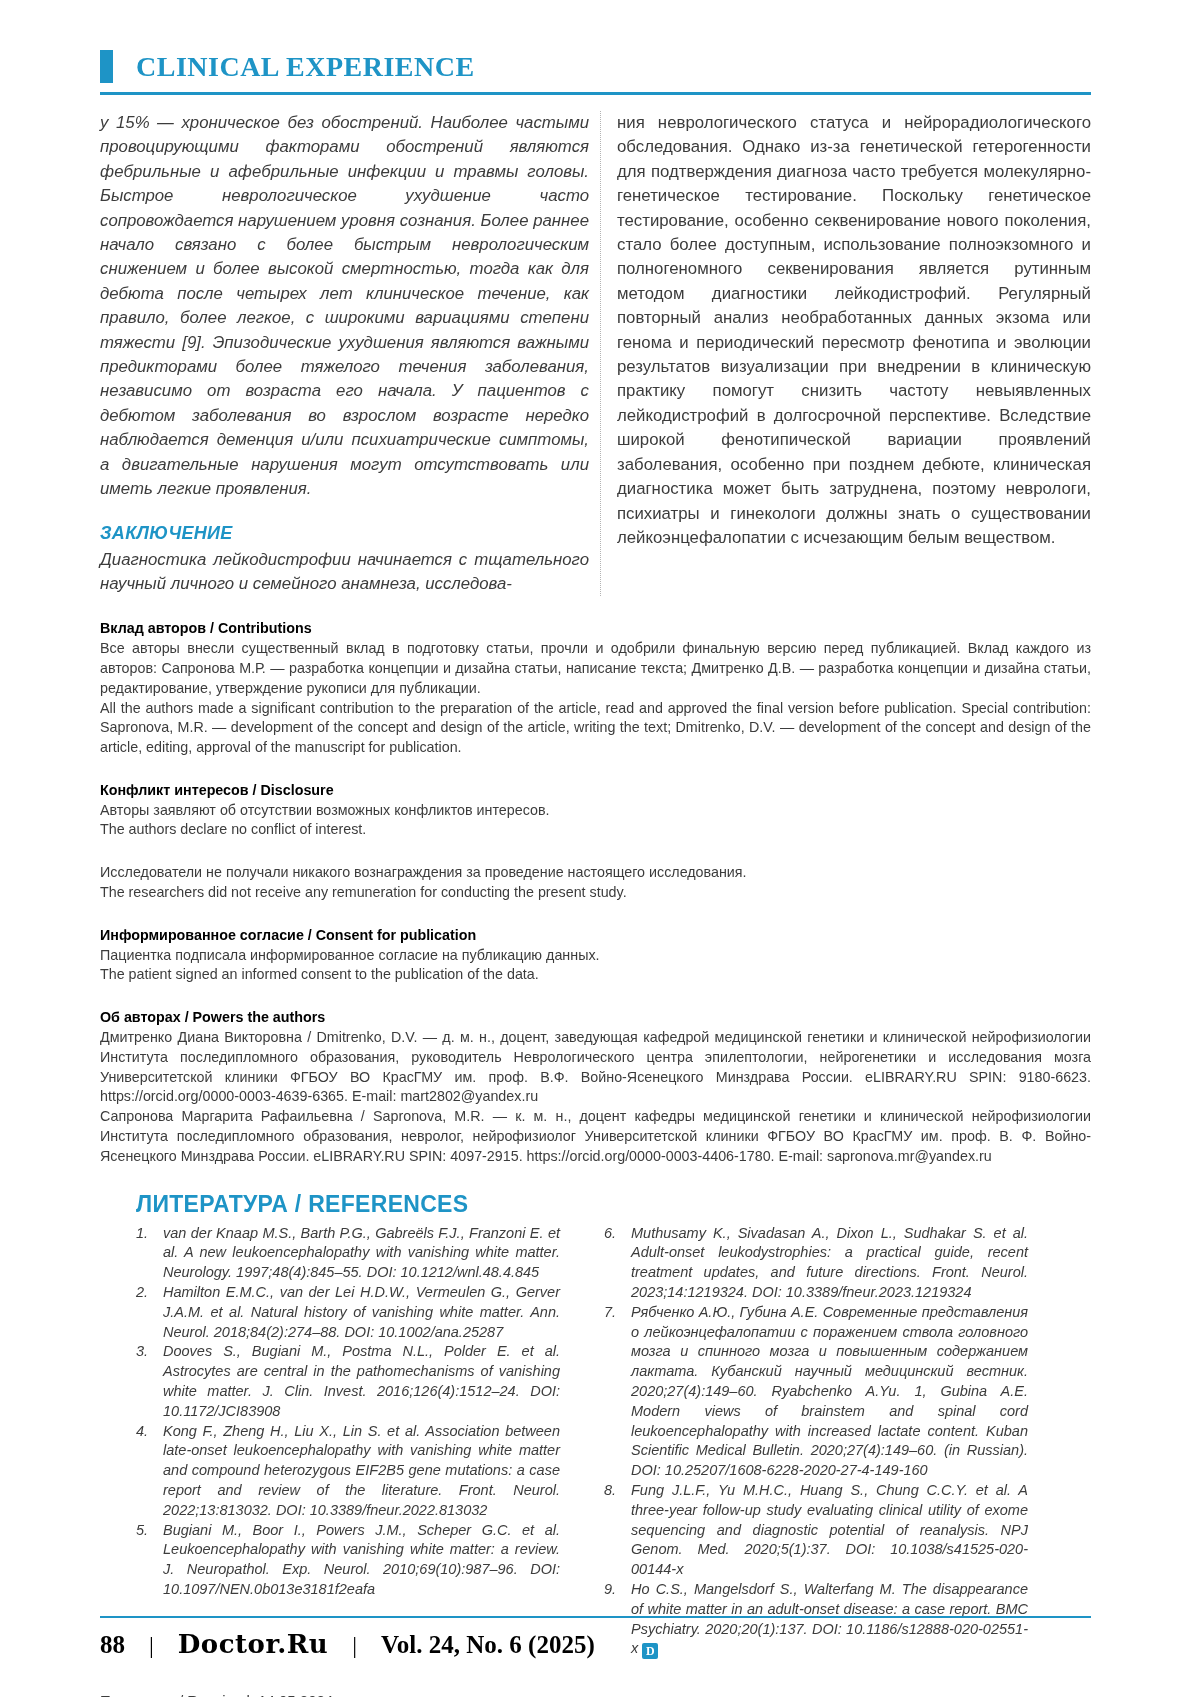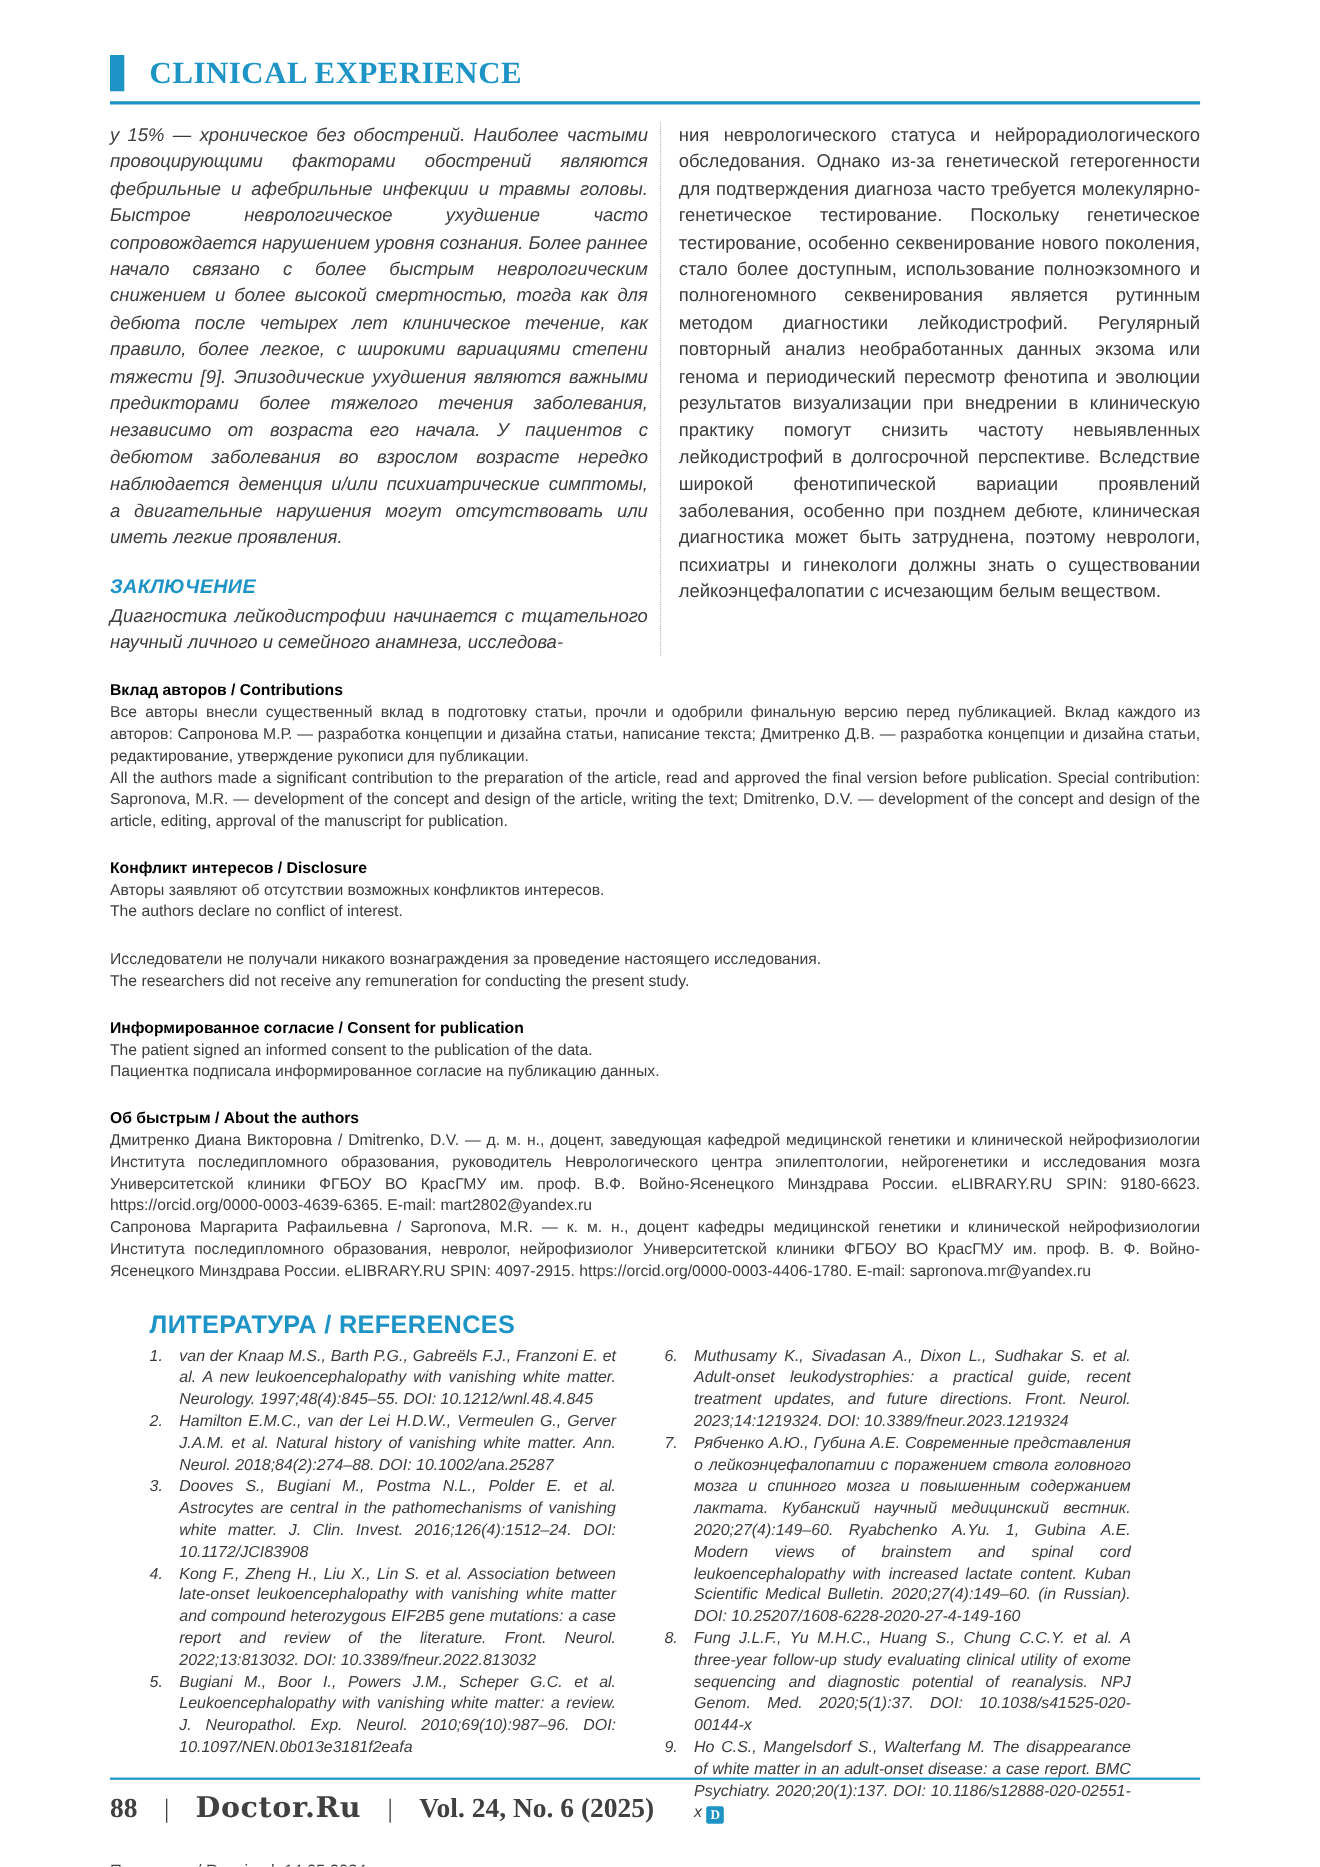--- a/index.html
+++ b/index.html
@@ -54,21 +54,21 @@
     vertical-align:-2px;border-radius:2px;font-family:"Liberation Serif",serif;
   }
   
   .dates{margin:30px 100px 0 100px;font-size:15px;line-height:24px;}
   .dates p{margin:0;}
   
   .footer{position:absolute;left:100px;right:100px;top:1616px;}
   .footer-rule{height:2px;background:#1e94c6;}
   .footer-row{
     display:flex;align-items:baseline;margin-top:11px;
-    font-family:"Liberation Serif",serif;color:#404040;font-size:25px;
+    font-family:"Liberation Serif",serif;color:#000000;font-size:25px;
   }
   .footer-page{font-weight:bold;}
   .footer-sep{margin:0 24px;font-weight:normal;font-size:24px;}
   .footer-logo{
     font-family:"DejaVu Serif",serif;font-weight:bold;
     font-size:26px;letter-spacing:0.5px;
   }
   .footer-issue{font-weight:bold;}
 </style>
 </head>
@@ -109,26 +109,26 @@
       <p class="meta-line">The authors declare no conflict of interest.</p>
     </section>
 
     <section class="meta">
       <p class="meta-line">Исследователи не получали никакого вознаграждения за проведение настоящего исследования.</p>
       <p class="meta-line">The researchers did not receive any remuneration for conducting the present study.</p>
     </section>
 
     <section class="meta">
       <div class="meta-title">Информированное согласие / Consent for publication</div>
+      <p class="meta-line">Пациентка подписала информированное согласие на публикацию данных.</p>
       <p class="meta-line">The patient signed an informed consent to the publication of the data.</p>
-      <p class="meta-line">Пациентка подписала информированное согласие на публикацию данных.</p>
     </section>
 
     <section class="meta">
-      <div class="meta-title">Об быстрым / About the authors</div>
+      <div class="meta-title">Об авторах / Powers the authors</div>
       <p class="meta-line just">Дмитренко Диана Викторовна / Dmitrenko, D.V. — д. м. н., доцент, заведующая кафедрой медицинской генетики и клинической нейрофизиологии Института последипломного образования, руководитель Неврологического центра эпилептологии, нейрогенетики и исследования мозга Университетской клиники ФГБОУ ВО КрасГМУ им. проф. В.Ф. Войно-Ясенецкого Минздрава России. eLIBRARY.RU SPIN: 9180-6623. https://orcid.org/0000-0003-4639-6365. E-mail: mart2802@yandex.ru</p>
       <p class="meta-line just">Сапронова Маргарита Рафаильевна / Sapronova, M.R. — к. м. н., доцент кафедры медицинской генетики и клинической нейрофизиологии Института последипломного образования, невролог, нейрофизиолог Университетской клиники ФГБОУ ВО КрасГМУ им. проф. В. Ф. Войно-Ясенецкого Минздрава России. eLIBRARY.RU SPIN: 4097-2915. https://orcid.org/0000-0003-4406-1780. E-mail: sapronova.mr@yandex.ru</p>
     </section>
 
   </div>
 
   <div class="refs-wrap">
     <div class="refs-heading">ЛИТЕРАТУРА / REFERENCES</div>
     <div class="refs-cols">
       <div class="refs-col">

